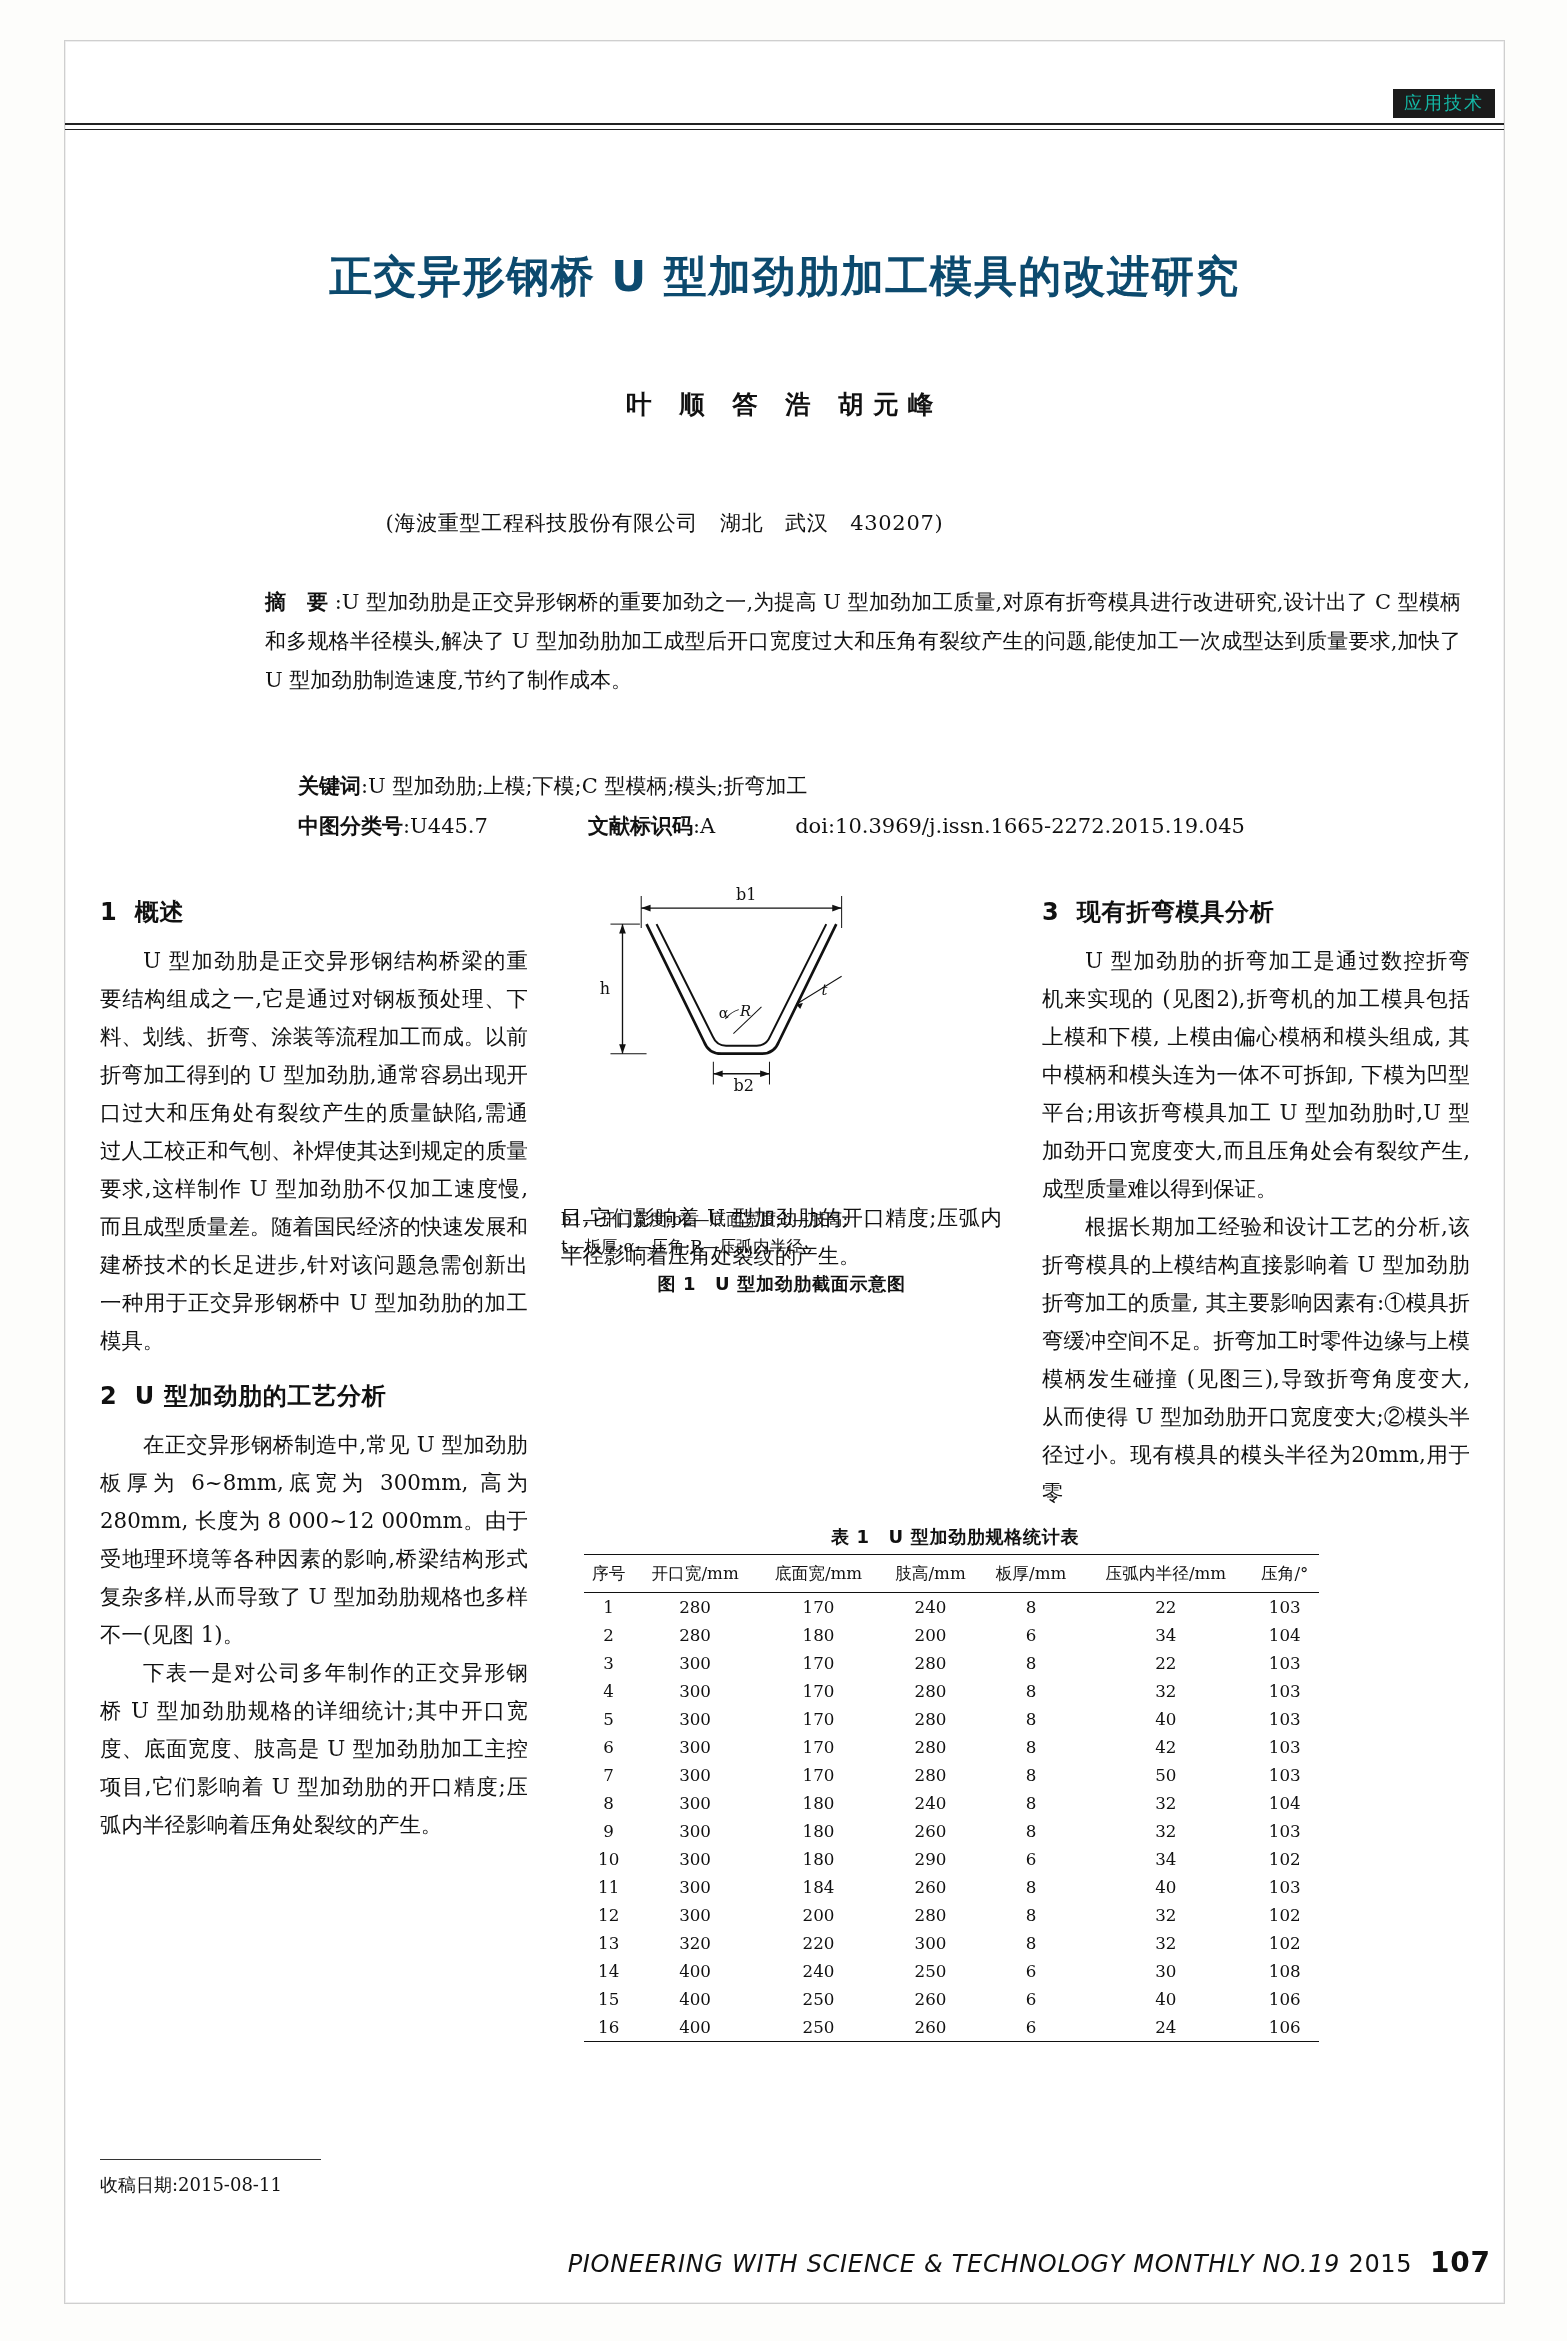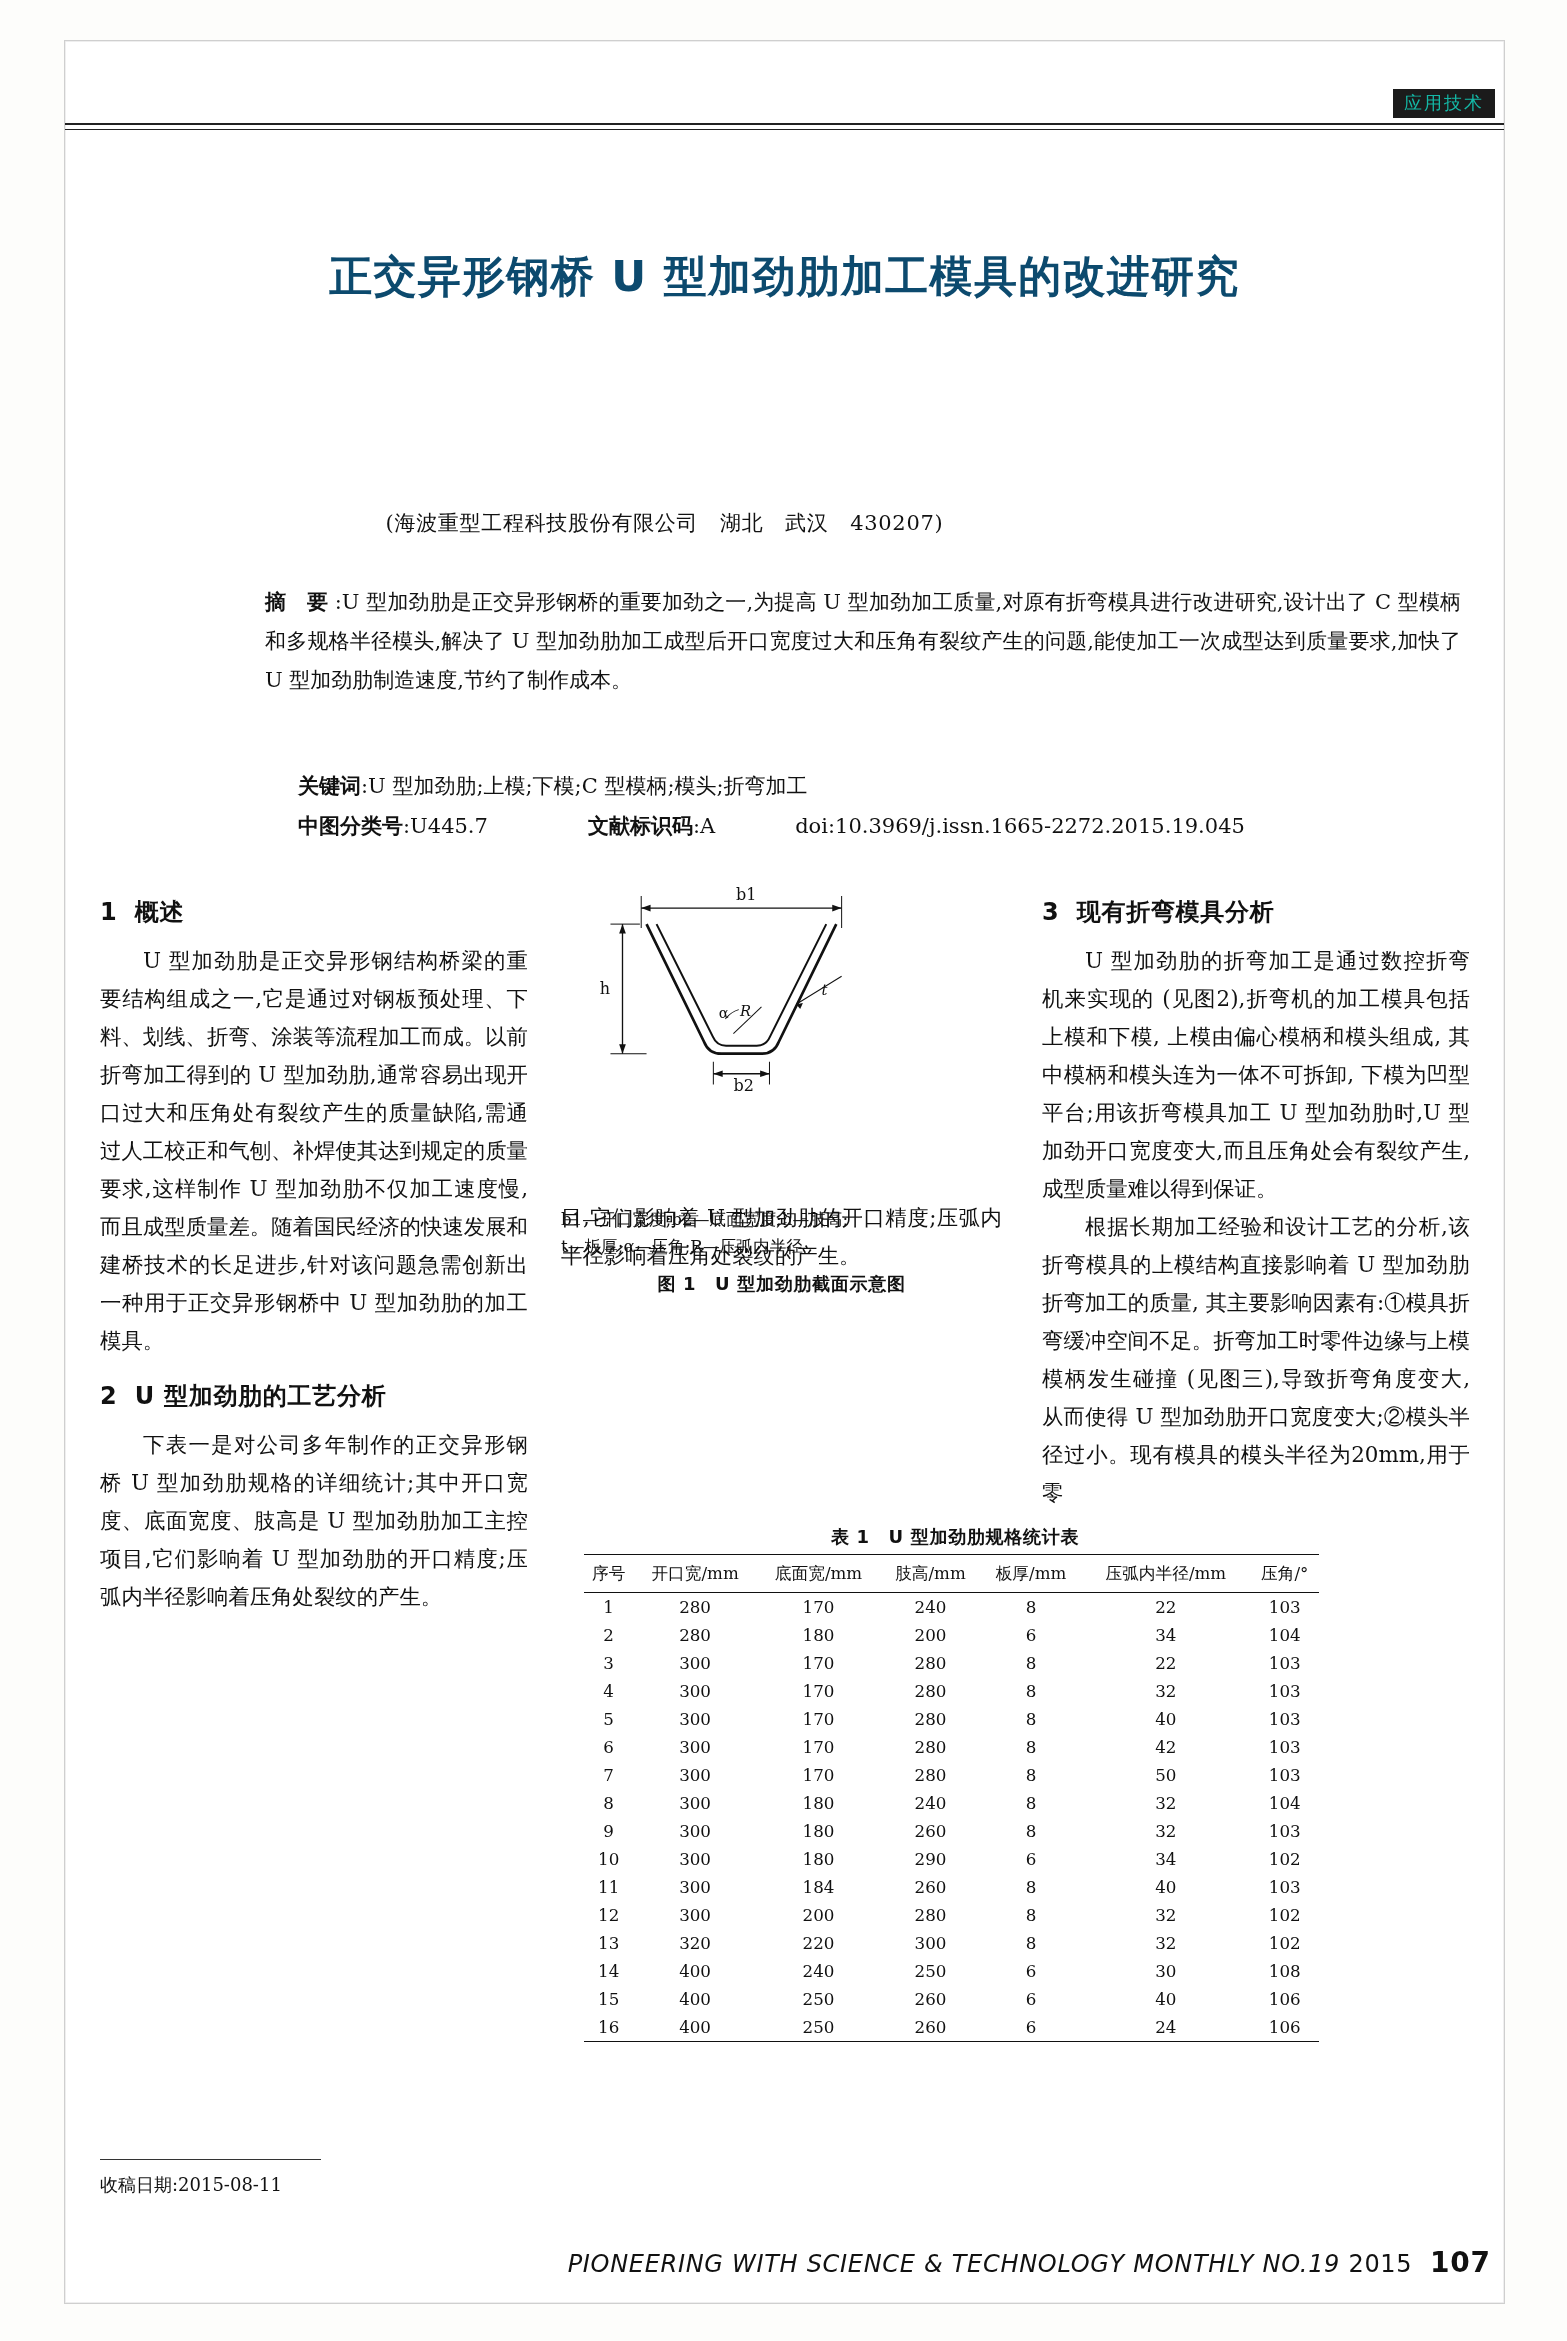--- a/index.html
+++ b/index.html
@@ -220,20 +220,21 @@
 <body>
 
 <div class="page">
   <div class="sheet">
 
     <div class="header-tag">应用技术</div>
     <div class="header-rule"></div>
     <div class="header-rule2"></div>
 
     <div class="title">正交异形钢桥 U 型加劲肋加工模具的改进研究</div>
+    <div class="authors">叶 顺 答 浩 胡元峰</div>
     <div class="affil">(海波重型工程科技股份有限公司　湖北　武汉　430207)</div>
 
     <div class="abstract">
       <span class="lbl">摘 要</span><span>:U 型加劲肋是正交异形钢桥的重要加劲之一,为提高 U 型加劲加工质量,对原有折弯模具进行改进研究,设计出了 C 型模柄和多规格半径模头,解决了 U 型加劲肋加工成型后开口宽度过大和压角有裂纹产生的问题,能使加工一次成型达到质量要求,加快了 U 型加劲肋制造速度,节约了制作成本。</span>
     </div>
 
     <div class="keywords">
       <span class="lbl">关键词</span><span>:U 型加劲肋;上模;下模;C 型模柄;模头;折弯加工</span>
     </div>
 
@@ -243,20 +244,21 @@
 
     <div class="col col-left">
       <h2 class="sec">
         <span class="num">1</span><span>概述</span>
       </h2>
       <p class="indent">U 型加劲肋是正交异形钢结构桥梁的重要结构组成之一,它是通过对钢板预处理、下料、划线、折弯、涂装等流程加工而成。以前折弯加工得到的 U 型加劲肋,通常容易出现开口过大和压角处有裂纹产生的质量缺陷,需通过人工校正和气刨、补焊使其达到规定的质量要求,这样制作 U 型加劲肋不仅加工速度慢,而且成型质量差。随着国民经济的快速发展和建桥技术的长足进步,针对该问题急需创新出一种用于正交异形钢桥中 U 型加劲肋的加工模具。</p>
 
       <h2 class="sec">
         <span class="num">2</span><span>U 型加劲肋的工艺分析</span>
       </h2>
+      <p class="indent">在正交异形钢桥制造中,常见 U 型加劲肋板厚为 6~8mm,底宽为 300mm, 高为 280mm, 长度为 8 000~12 000mm。由于受地理环境等各种因素的影响,桥梁结构形式复杂多样,从而导致了 U 型加劲肋规格也多样不一(见图 1)。</p>
       <p class="indent">下表一是对公司多年制作的正交异形钢桥 U 型加劲肋规格的详细统计;其中开口宽度、底面宽度、肢高是 U 型加劲肋加工主控项目,它们影响着 U 型加劲肋的开口精度;压弧内半径影响着压角处裂纹的产生。</p>
     </div>
 
     <div class="col col-mid">
       <div class="figure">
         <svg width="441" height="314" viewBox="0 0 660 470" style="font-size:32px">
 
           <line x1="120" y1="48" x2="420" y2="48" stroke="#111" stroke-width="2"></line>
           <polygon points="120,48 134,43 134,53" fill="#111"></polygon>
           <polygon points="420,48 406,43 406,53" fill="#111"></polygon>

